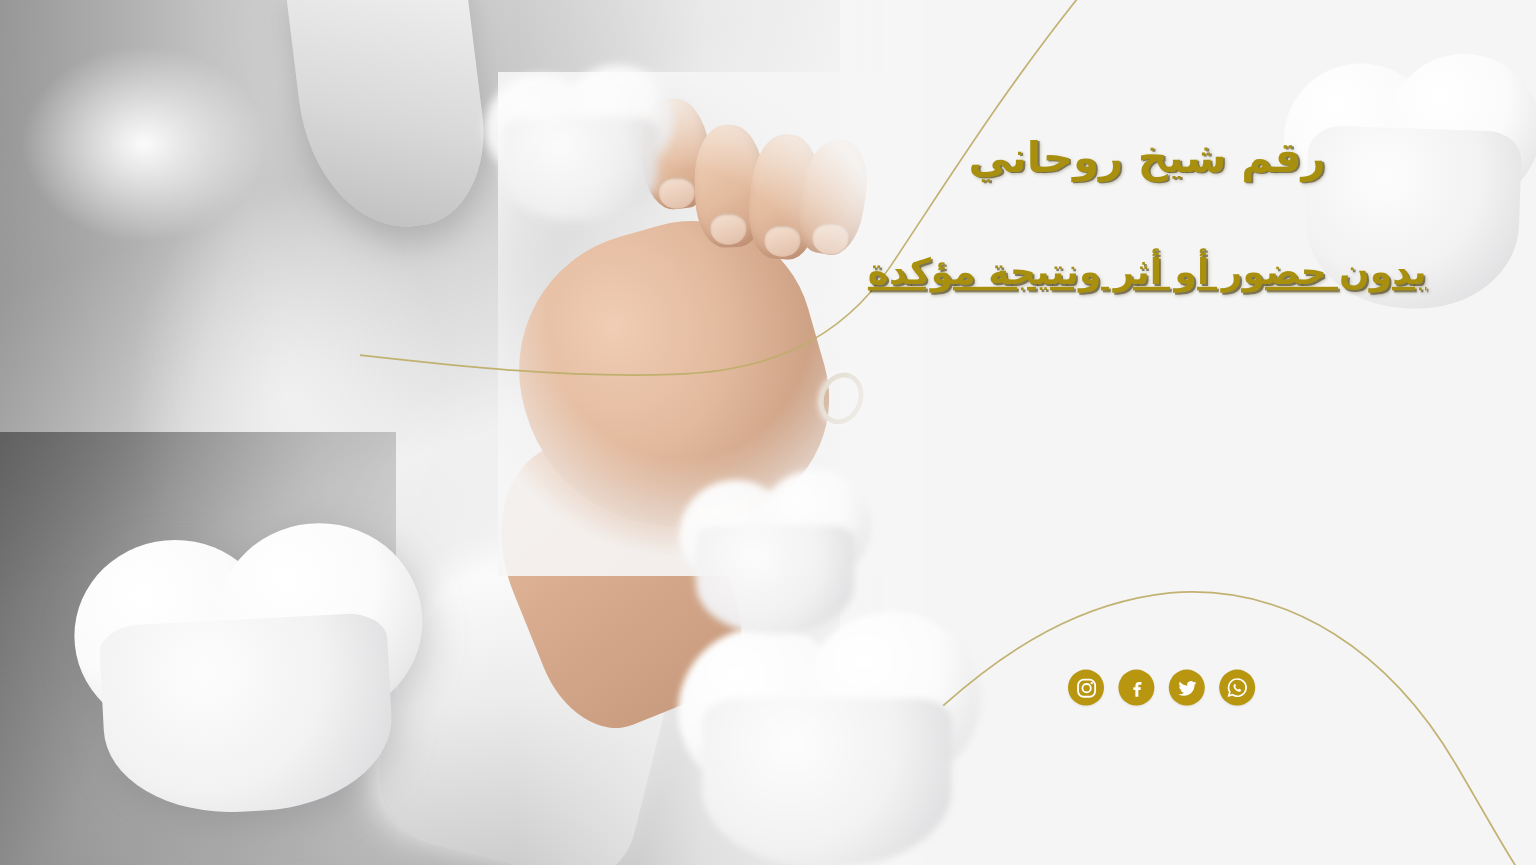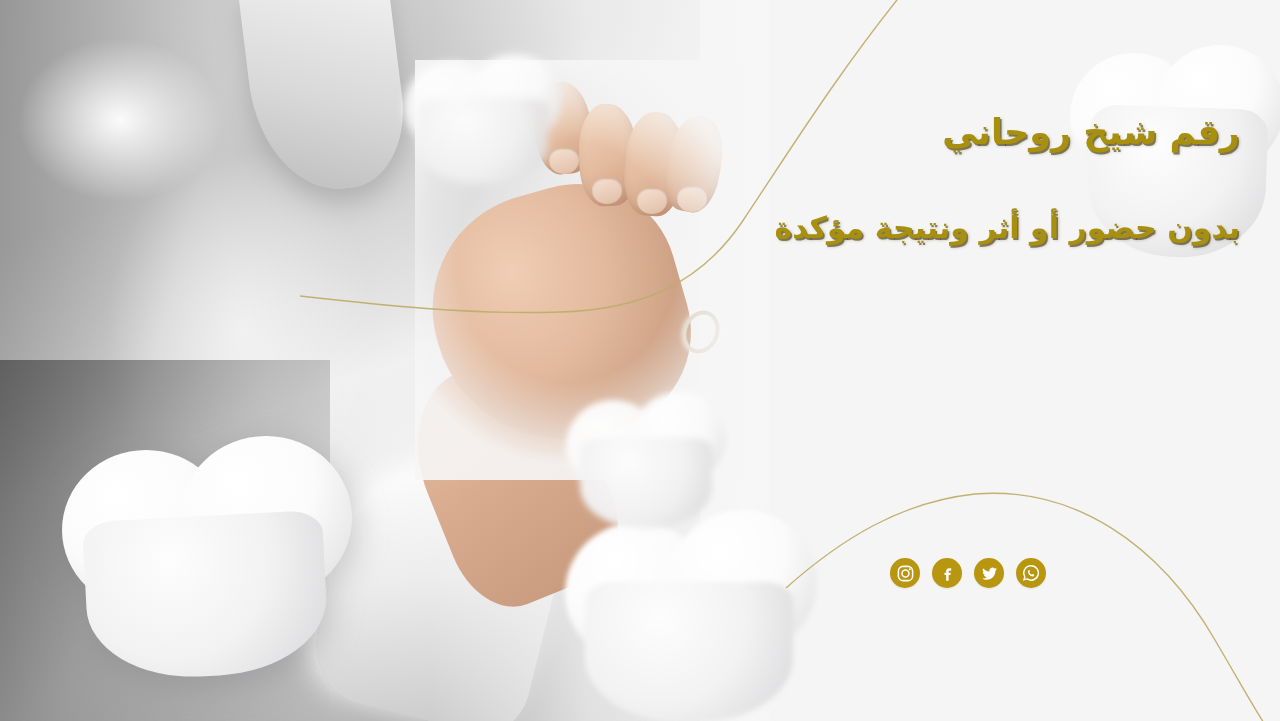--- a/index.html
+++ b/index.html
@@ -111,35 +111,35 @@
     background:radial-gradient(circle at 36% 26%, #fdfdfd 0%, #f2f2f3 52%, #d6d6d8 100%);
     border-radius:12% 12% 46% 46%;
   }
   .hsoft{filter:blur(0.4px);}
 
   
   .arcs{position:absolute;left:0;top:0;width:1280px;height:721px;pointer-events:none;}
 
   
   .copy{
-    position:absolute;right:40px;top:112px;width:520px;
-    direction:rtl;
+    position:absolute;right:64px;top:112px;width:520px;
+    text-align:center;direction:rtl;
   }
   .line{
     color:#a8900e;
     font-weight:700;
     letter-spacing:.5px;
     text-shadow:
       1.5px 1.5px 0 rgba(60,50,10,.55),
       2px 2px 3px rgba(90,78,20,.35);
     white-space:nowrap;
   }
   .line1{font-size:35px;margin-bottom:58px;}
   .line2{font-size:33px;margin-bottom:56px;}
-  .line3{font-size:30px;}
+  .line3{font-size:30px;text-decoration:underline;}
 
   
   .social{
     position:absolute;left:890px;top:558px;display:flex;gap:12px;align-items:center;
   }
   .s-ico{
     width:30px;height:30px;border-radius:50%;
     background:#b8960f;
     display:flex;align-items:center;justify-content:center;
     box-shadow:0 1px 2px rgba(0,0,0,.08);

